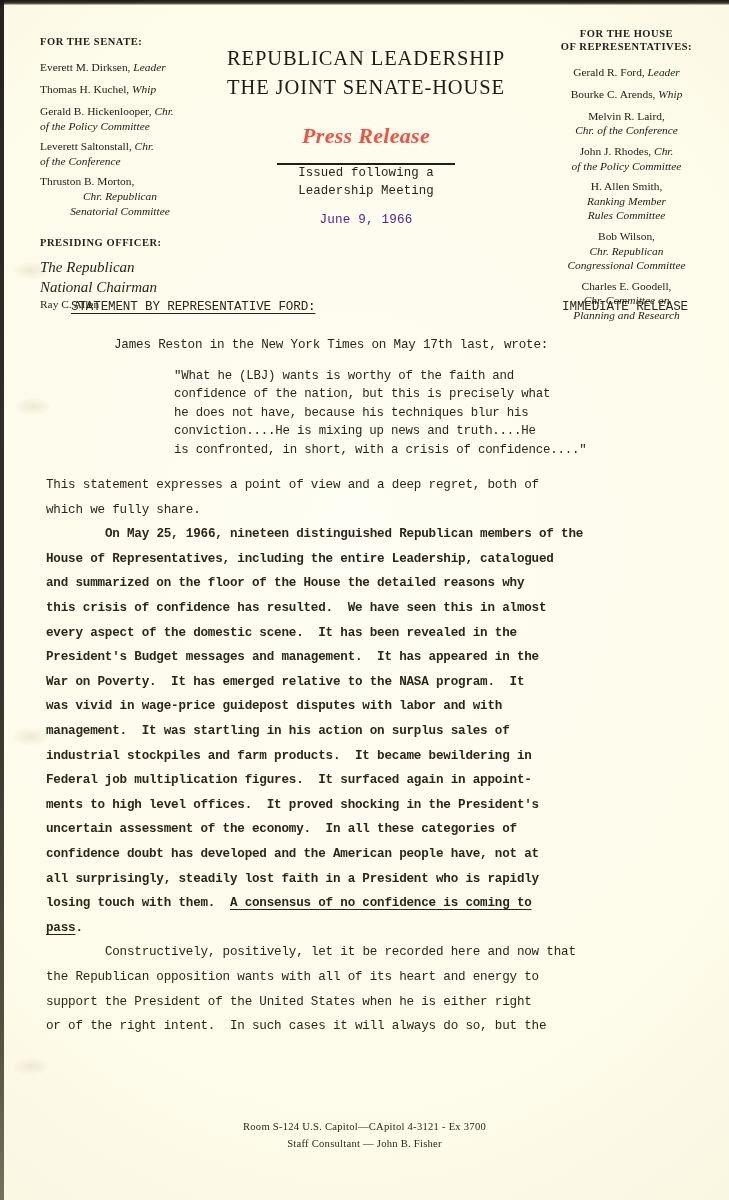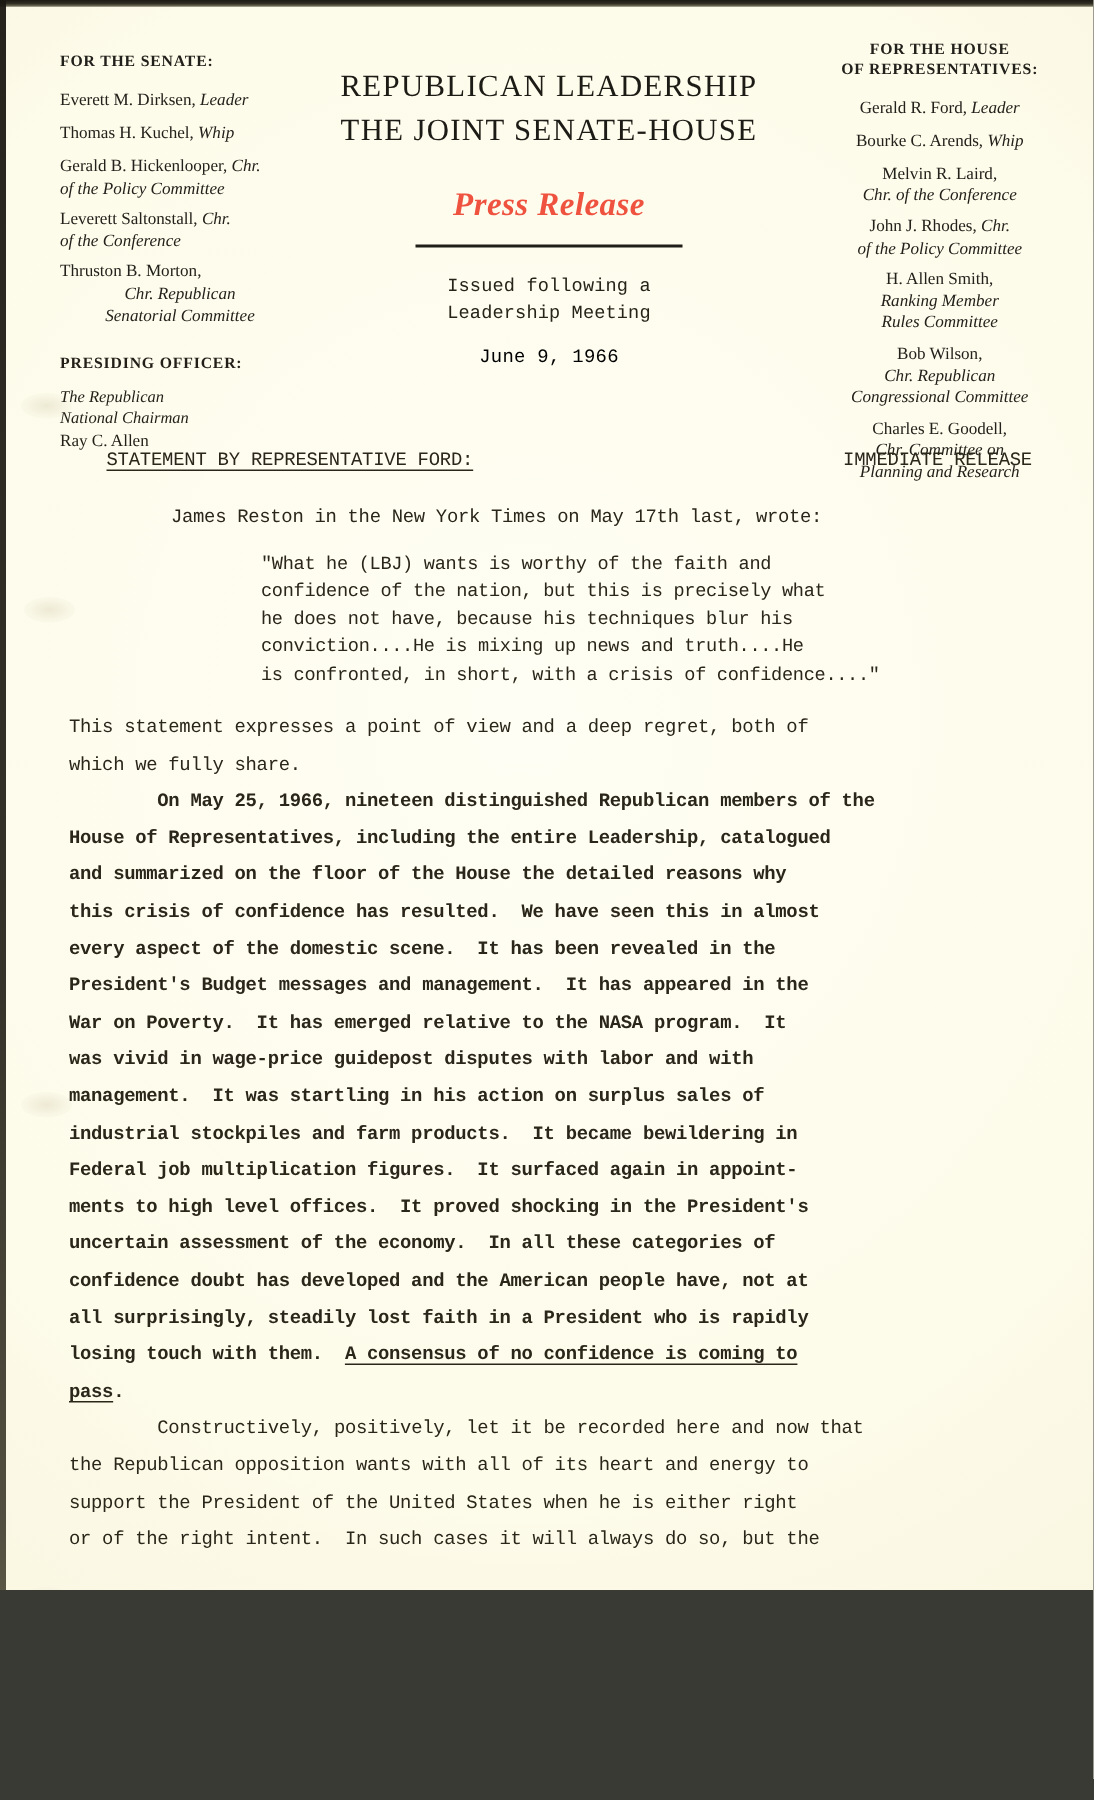--- a/index.html
+++ b/index.html
@@ -4,21 +4,21 @@
 <title>Press Release Scan</title>
 <style>
   html, body {
     margin: 0;
     padding: 0;
     background: #3a3a34;
   }
   #page {
     position: relative;
     width: 729px;
-    height: 1060px;
+    height: 1200px;
     overflow: hidden;
     background: #fdfcef;
     font-family: "Liberation Serif", serif;
     color: #231f18;
   }
   
   #paper {
     position: absolute;
     inset: 0;
     background:
@@ -82,21 +82,21 @@
   .member i { font-style: italic; text-align: center; }
   .member.tight { margin-bottom: 6px; }
   .presiding-head {
     font-size: 10.5px;
     letter-spacing: .55px;
     font-weight: 600;
     margin-top: 19px;
     margin-bottom: 10px;
   }
   .presiding-body {
-    font-size: 11px;
+    font-size: 15px;
     line-height: 1.3;
     font-style: italic;
   }
   .presiding-name {
     font-size: 11.4px;
     line-height: 1.3;
     font-style: normal;
   }
   .center-head {
     position: absolute;
@@ -124,31 +124,30 @@
   .rule {
     width: 178px;
     height: 2px;
     background: #201e18;
     margin: 14px auto 0 auto;
   }
   .issued {
     font-family: "Liberation Mono", monospace;
     font-size: 12.4px;
     line-height: 1.42;
-    margin-top: 18px;
     letter-spacing: .1px;
     color: #262319;
     white-space: pre-line;
   }
   .issued-date {
     font-family: "Liberation Mono", monospace;
     font-size: 12.6px;
     margin-top: 13px;
     letter-spacing: .2px;
-    color: #000000;
+    color: #4c1d95;
   }
   
   .typed {
     position: absolute;
     left: 46px; top: 300px;
     width: 648px;
     font-family: "Liberation Mono", monospace;
     color: #2a2619;
   }
   .statement-row {

